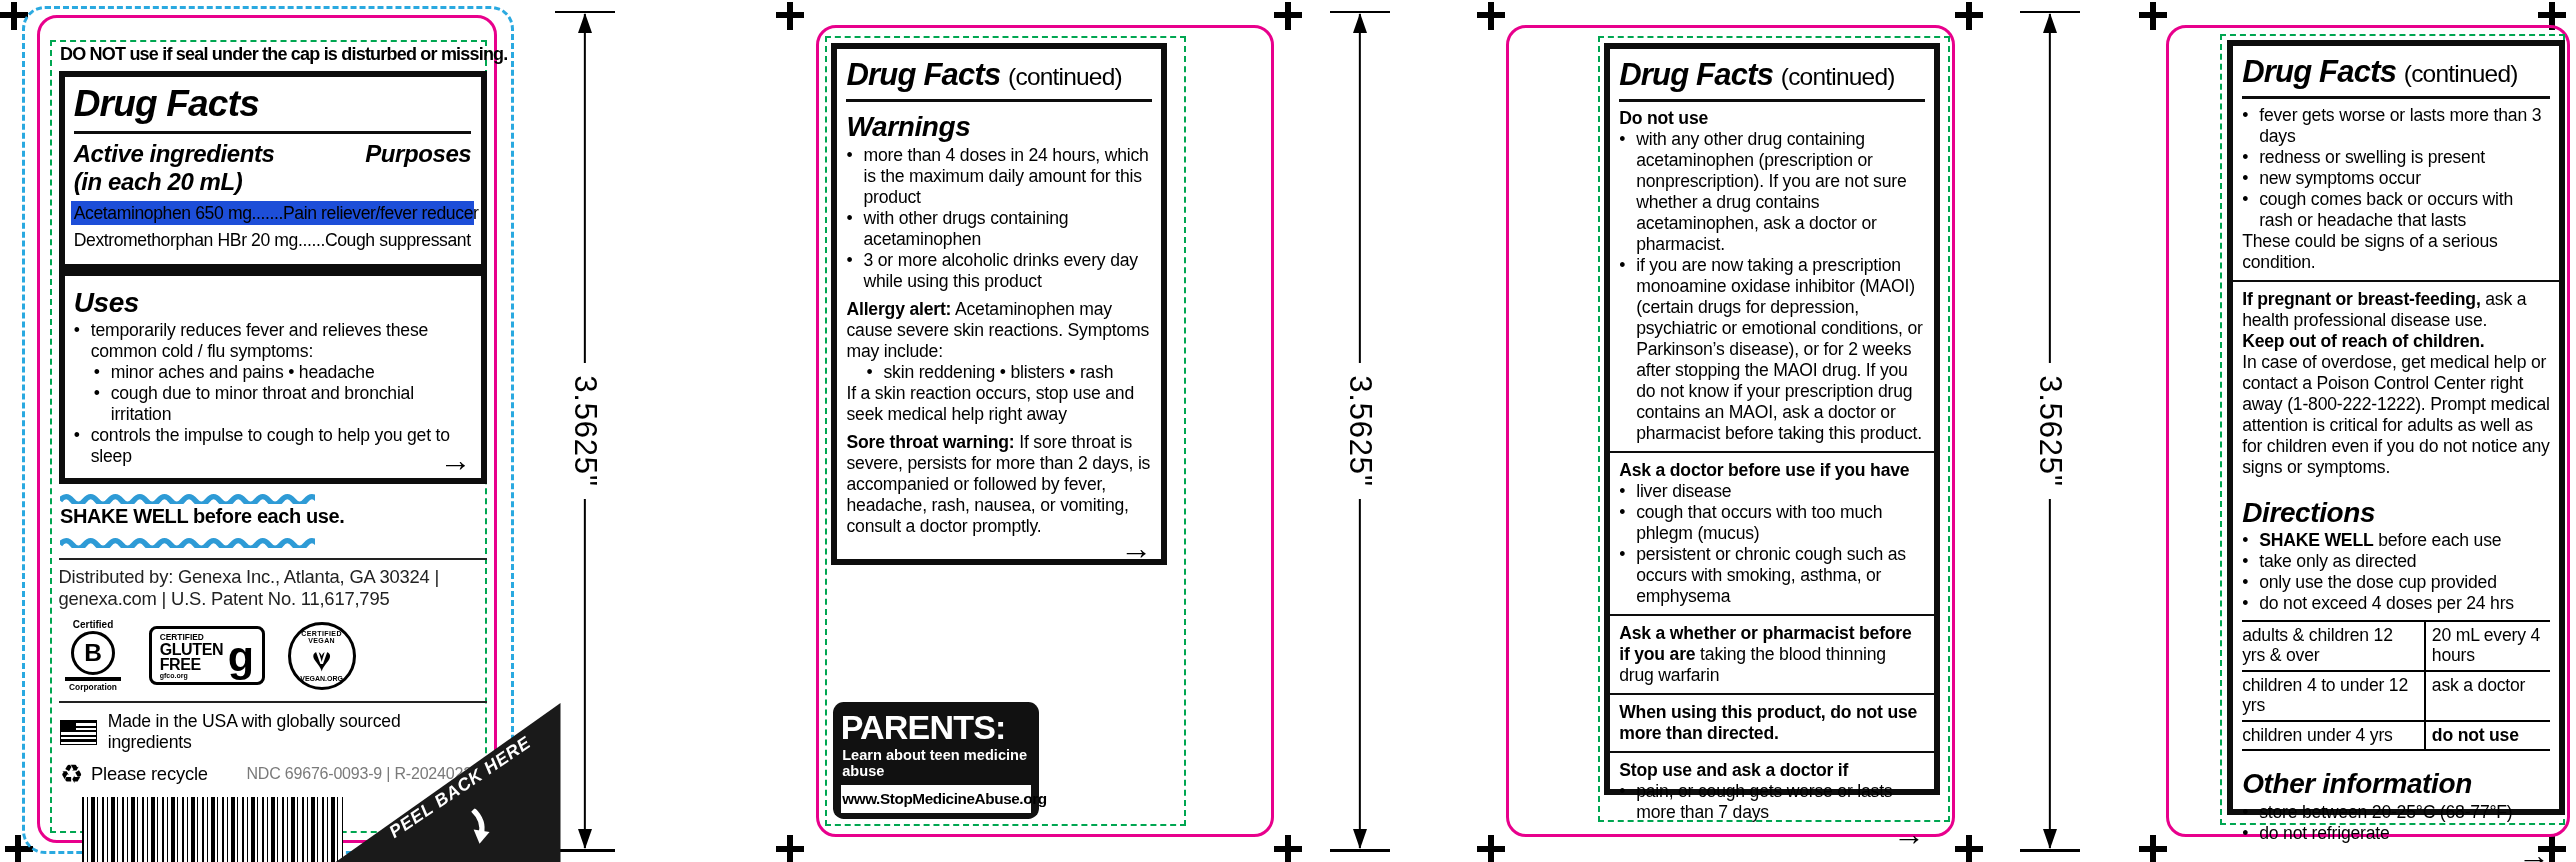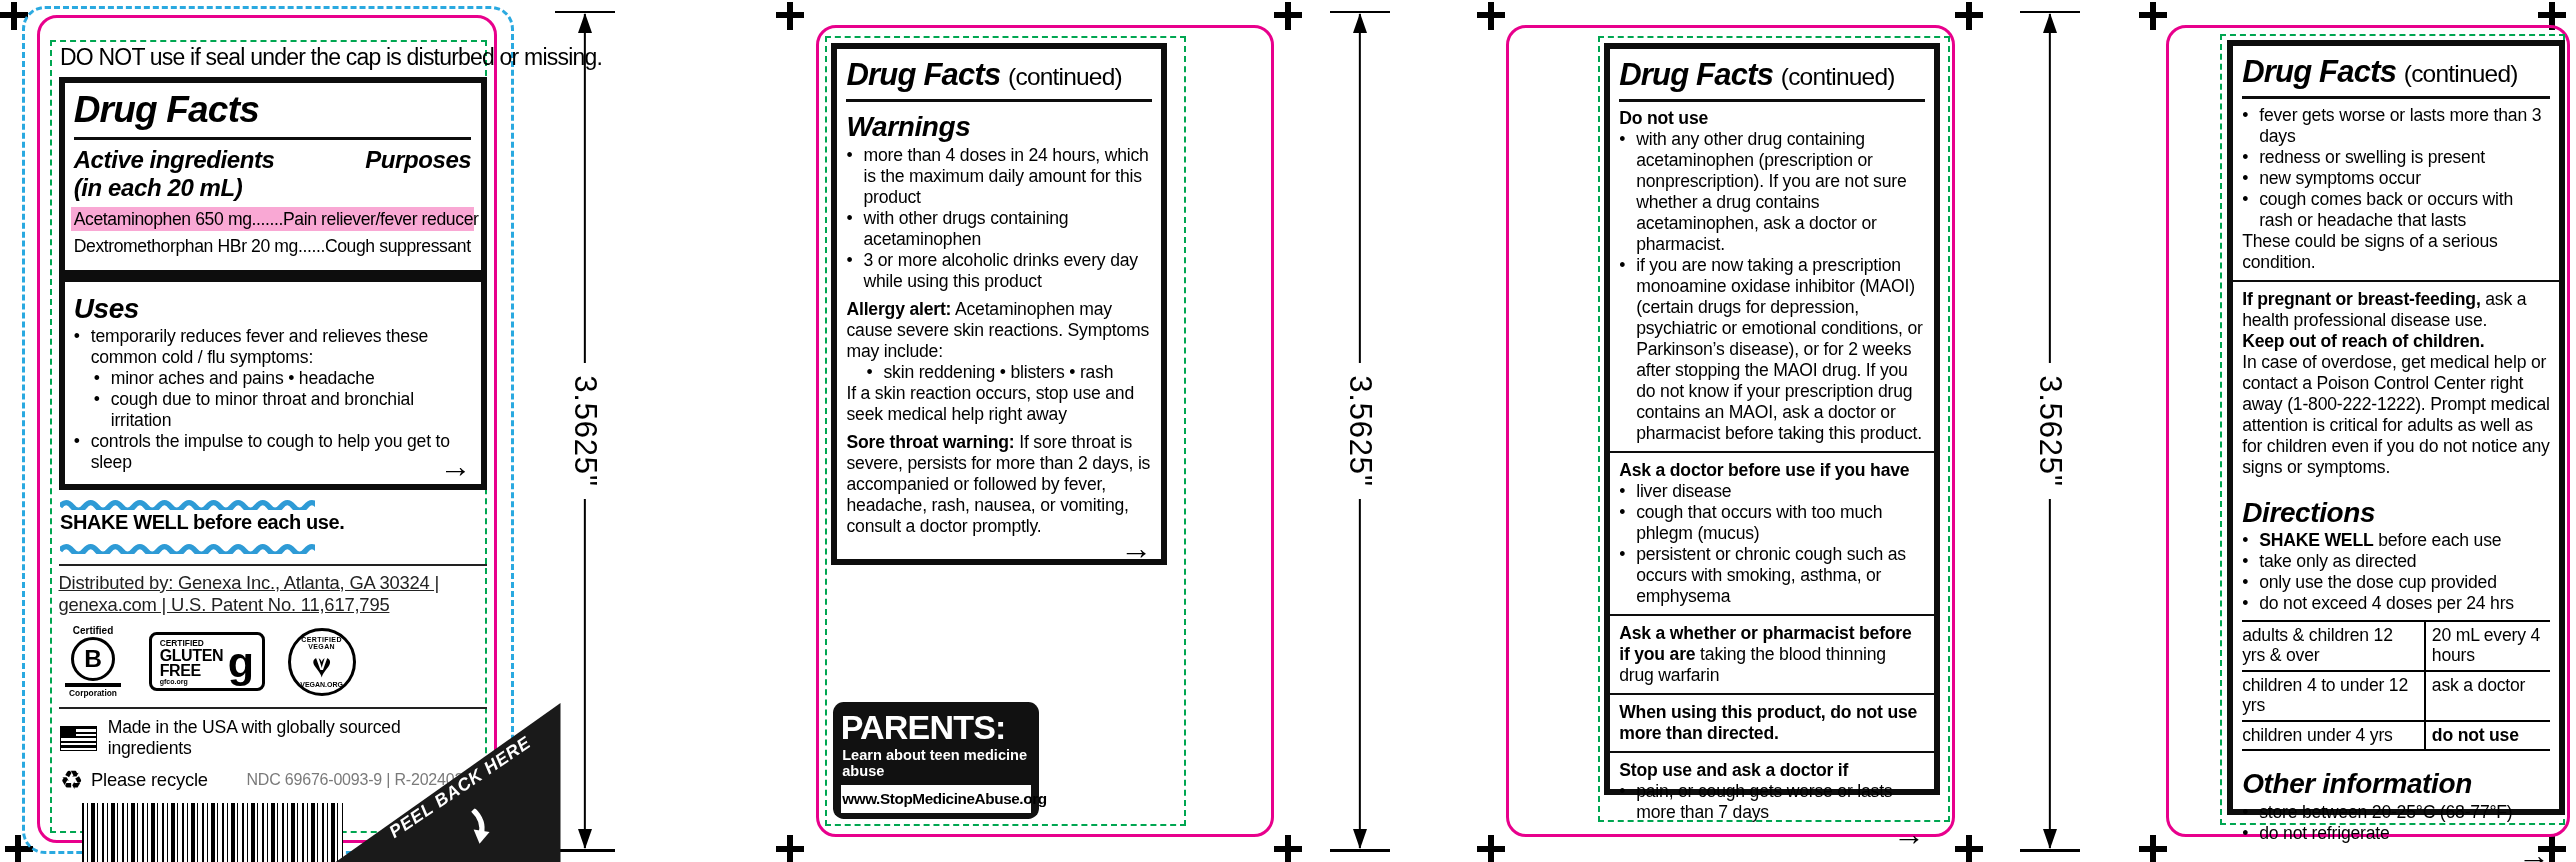--- a/index.html
+++ b/index.html
@@ -41,31 +41,31 @@
   .bu{display:flex;font-size:17.6px;line-height:21px;letter-spacing:-0.2px;}
   .bu .dot{width:17px;flex:none;}
   .bu2{padding-left:20px;}
   .rule{border-top:2.3px solid #0d0d0d;margin:7px -9.2px;}
   .band{height:11.5px;background:#0d0d0d;margin:7.7px -9.2px;}
   .arrow{text-align:right;font-size:32px;font-weight:bold;line-height:23px;}
   .mt{margin-top:7px;}
 
   
   .p1content{position:absolute;left:37px;top:38px;width:428px;}
-  .seal{font-size:23px;font-weight:normal;letter-spacing:-0.8px;white-space:nowrap;margin:0 0 6.1px 1.5px;}
+  .seal{font-size:18px;font-weight:bold;letter-spacing:-0.8px;white-space:nowrap;margin:0 0 6.1px 1.5px;}
   .df-t1{font-size:37px;font-weight:bold;font-style:italic;letter-spacing:-0.8px;border-bottom:3.1px solid #0d0d0d;padding-bottom:6.1px;}
   .ai-row{display:flex;justify-content:space-between;font-size:24px;font-weight:bold;font-style:italic;margin-top:6.1px;letter-spacing:-0.4px;}
   .ai-sub{font-size:24px;font-weight:bold;font-style:italic;letter-spacing:-0.4px;}
   .ing{font-size:17.6px;letter-spacing:-0.4px;margin-top:4.6px;white-space:nowrap;}
-  .hl{background:#f9a8d4;padding:1.5px 2.3px;margin-left:-2.3px;margin-right:-2.3px;}
+  .hl{background:#1d4ed8;padding:1.5px 2.3px;margin-left:-2.3px;margin-right:-2.3px;}
   .ing.last{padding-bottom:6.1px;}
   .wave{display:block;margin:7.7px 0 1.5px 1.5px;}
   .shake{font-size:20px;font-weight:bold;letter-spacing:-0.4px;margin:1.5px 0 0 1.5px;}
   .thinrule{border-top:2.3px solid #222;margin:9.2px 0 6.1px 0;}
-  .dist{font-size:18.4px;line-height:22px;letter-spacing:-0.2px;color:#222;text-decoration:underline;}
+  .dist{font-size:18.4px;line-height:22px;letter-spacing:-0.2px;color:#222;}
   .logos{display:flex;align-items:center;gap:23px;margin:9.2px 0 4.6px 1.5px;}
   .bcorp{width:66px;text-align:center;font-weight:bold;}
   .bcorp .tt{font-size:10px;}
   .bcorp .circ{width:38px;height:38px;border:3.1px solid #000;border-radius:50%;margin:1.5px auto;
                display:flex;align-items:center;justify-content:center;font-size:24.5px;font-weight:bold;}
   .bcorp .bar{height:3.8px;background:#000;margin:1.5px 4.6px;}
   .bcorp .bb{font-size:8.4px;}
   .gf{border:3.1px solid #000;border-radius:7.7px;padding:3.1px 7.7px;display:flex;align-items:center;gap:4.6px;}
   .gf .l1{font-size:8.4px;font-weight:bold;}
   .gf .l2{font-size:16px;font-weight:bold;line-height:15.3px;letter-spacing:-0.4px;}

